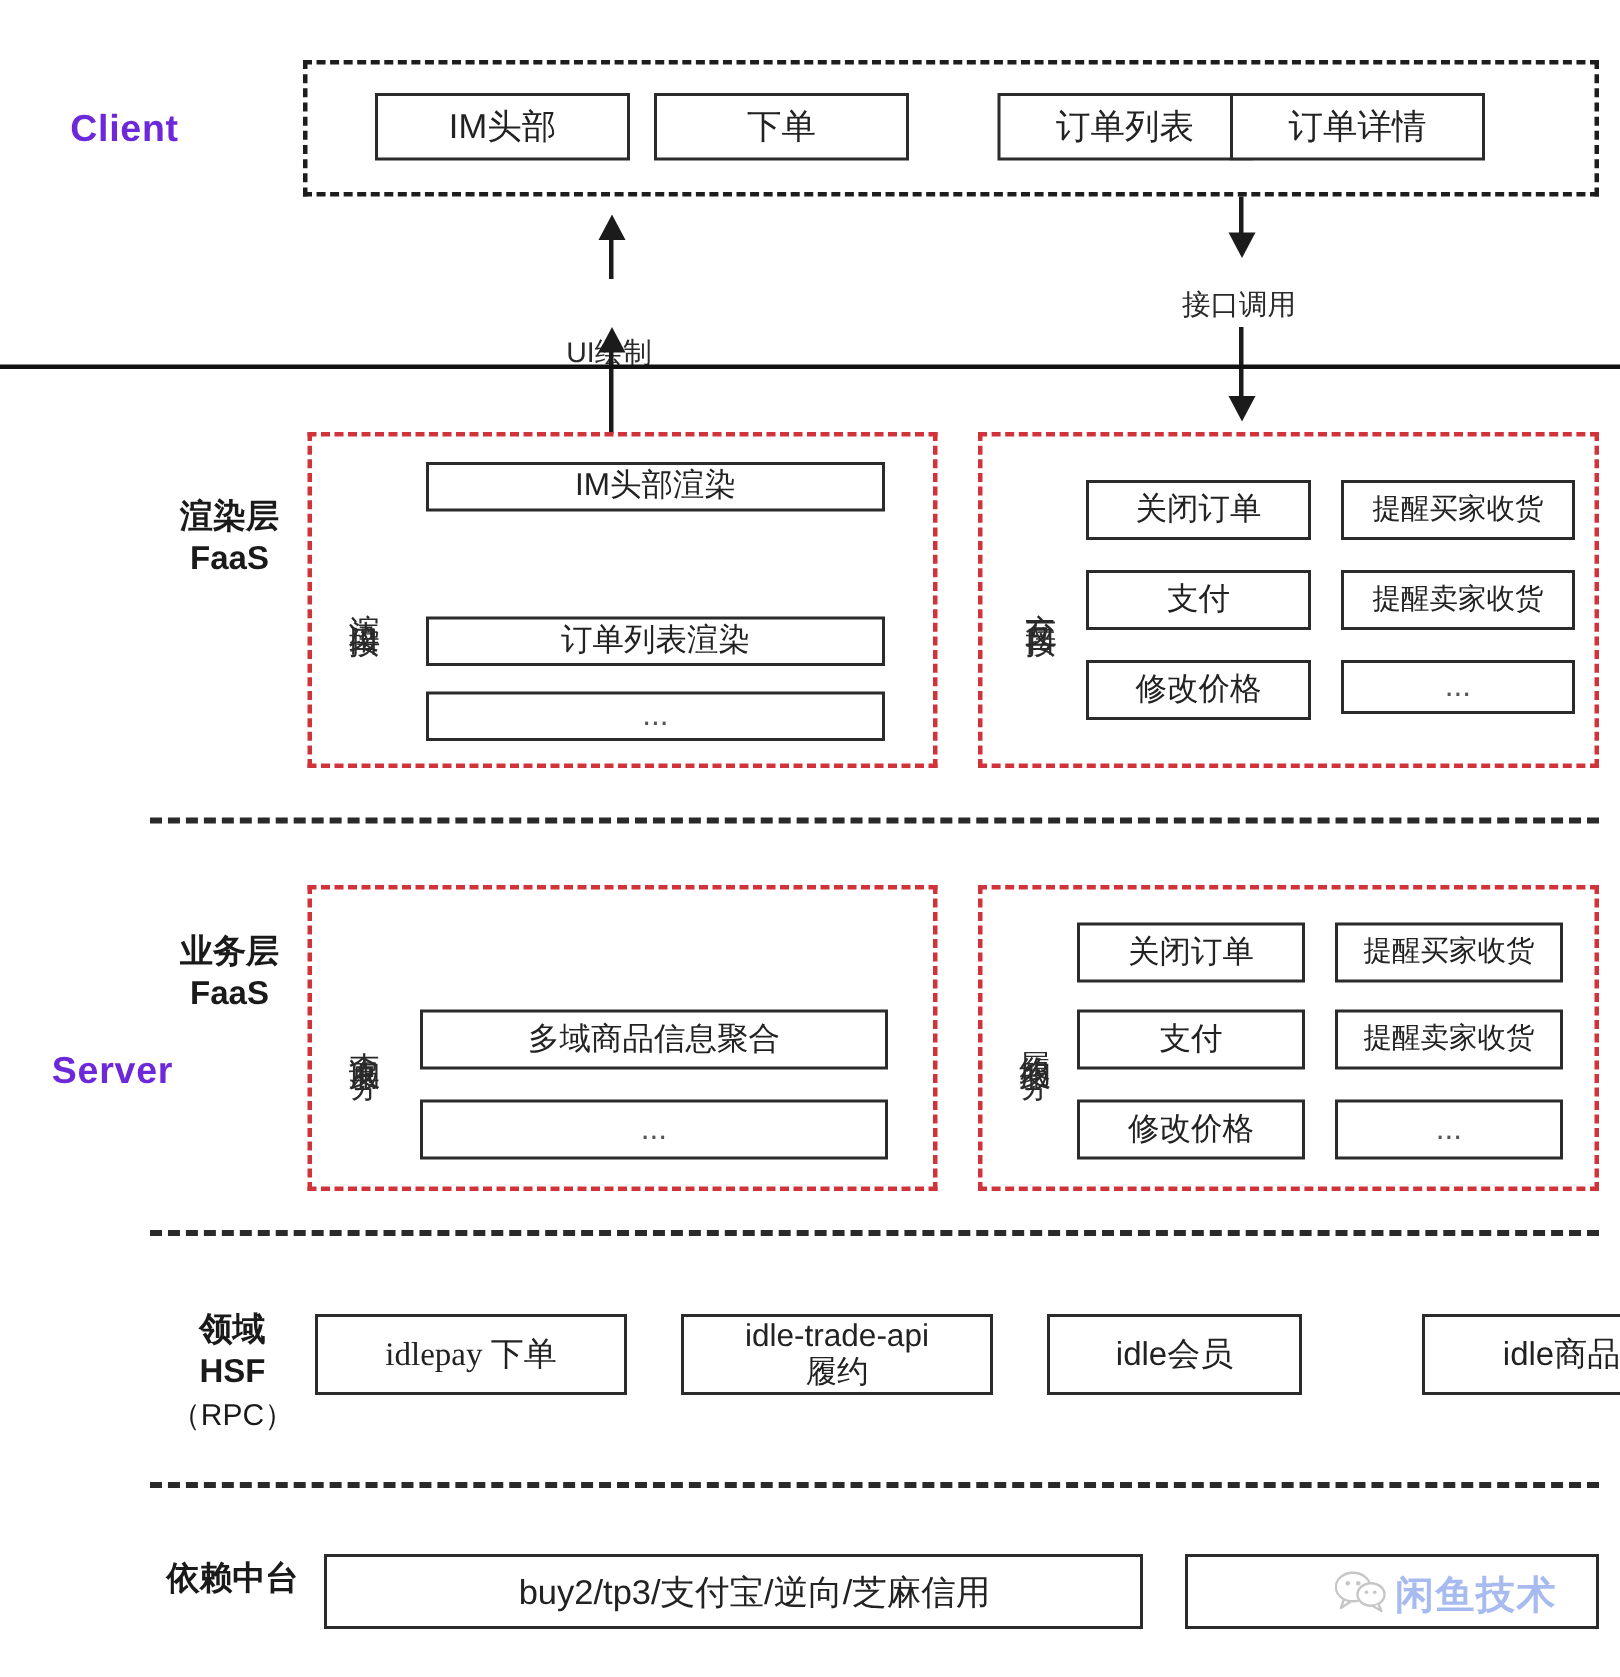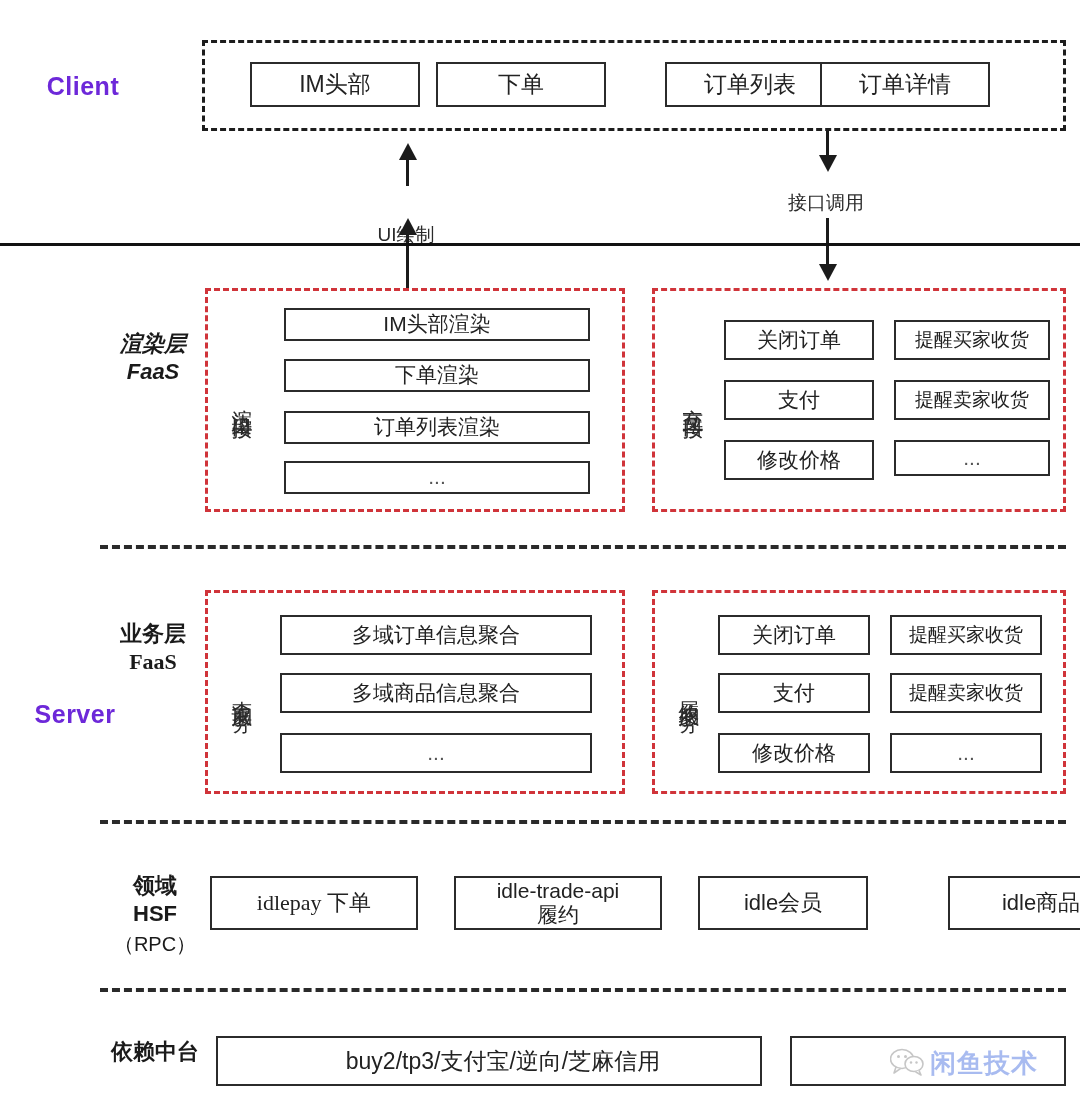--- a/index.html
+++ b/index.html
@@ -136,50 +136,48 @@
   <div class="abs arrow-line" style="left:826px;top:131px;height:26px;"></div>
   <div class="abs arrow-head down" style="left:819px;top:155px;"></div>
 
   <div class="abs flow-caption" style="left:756px;top:190px;width:140px;">接口调用</div>
 
   <div class="abs arrow-line" style="left:826px;top:218px;height:48px;"></div>
   <div class="abs arrow-head down" style="left:819px;top:264px;"></div>
 
   <div class="abs hr-solid" style="left:0px;top:243px;width:1080px;"></div>
 
-  <div class="abs tier-label" style="left:88px;top:330px;width:130px;font-size:22px;font-style:italic;">渲染层
+  <div class="abs tier-label" style="left:88px;top:330px;width:130px;font-size:22px;">渲染层
 FaaS</div>
 
   <div class="abs dash-red" style="left:205px;top:288px;width:420px;height:224px;"></div>
   <div class="abs vtext" style="left:225px;top:300px;width:34px;height:200px;font-size:21px;">渲染接口</div>
 
   <div class="abs node" style="left:284px;top:308px;width:306px;height:33px;font-size:21px;">IM头部渲染</div>
-  <div class="abs node" style="left:284px;top:359px;width:306px;height:33px;font-size:21px;">下单渲染</div>
   <div class="abs node" style="left:284px;top:411px;width:306px;height:33px;font-size:21px;">订单列表渲染</div>
   <div class="abs node" style="left:284px;top:461px;width:306px;height:33px;font-size:21px;color:#555;">...</div>
 
   <div class="abs dash-red" style="left:652px;top:288px;width:414px;height:224px;"></div>
   <div class="abs vtext" style="left:676px;top:300px;width:34px;height:200px;font-size:21px;">交互接口</div>
 
   <div class="abs node" style="left:724px;top:320px;width:150px;height:40px;font-size:21px;">关闭订单</div>
   <div class="abs node" style="left:894px;top:320px;width:156px;height:40px;font-size:19px;">提醒买家收货</div>
   <div class="abs node" style="left:724px;top:380px;width:150px;height:40px;font-size:21px;">支付</div>
   <div class="abs node" style="left:894px;top:380px;width:156px;height:40px;font-size:19px;">提醒卖家收货</div>
   <div class="abs node" style="left:724px;top:440px;width:150px;height:40px;font-size:21px;">修改价格</div>
   <div class="abs node" style="left:894px;top:440px;width:156px;height:36px;font-size:21px;color:#555;">...</div>
 
   <div class="abs hr-dashed" style="left:100px;top:545px;width:966px;"></div>
 
-  <div class="abs tier-label" style="left:88px;top:620px;width:130px;font-size:22px;font-family:Liberation Serif, serif;">业务层
+  <div class="abs tier-label" style="left:88px;top:620px;width:130px;font-size:22px;">业务层
 FaaS</div>
 
   <div class="abs dash-red" style="left:205px;top:590px;width:420px;height:204px;"></div>
   <div class="abs vtext" style="left:225px;top:600px;width:34px;height:184px;font-size:21px;">查询服务</div>
 
-  <div class="abs node" style="left:280px;top:615px;width:312px;height:40px;font-size:21px;">多域订单信息聚合</div>
   <div class="abs node" style="left:280px;top:673px;width:312px;height:40px;font-size:21px;">多域商品信息聚合</div>
   <div class="abs node" style="left:280px;top:733px;width:312px;height:40px;font-size:21px;color:#555;">...</div>
 
   <div class="abs dash-red" style="left:652px;top:590px;width:414px;height:204px;"></div>
   <div class="abs vtext" style="left:672px;top:600px;width:34px;height:184px;font-size:21px;">履约服务</div>
 
   <div class="abs node" style="left:718px;top:615px;width:152px;height:40px;font-size:21px;">关闭订单</div>
   <div class="abs node" style="left:890px;top:615px;width:152px;height:40px;font-size:19px;">提醒买家收货</div>
   <div class="abs node" style="left:718px;top:673px;width:152px;height:40px;font-size:21px;">支付</div>
   <div class="abs node" style="left:890px;top:673px;width:152px;height:40px;font-size:19px;">提醒卖家收货</div>

